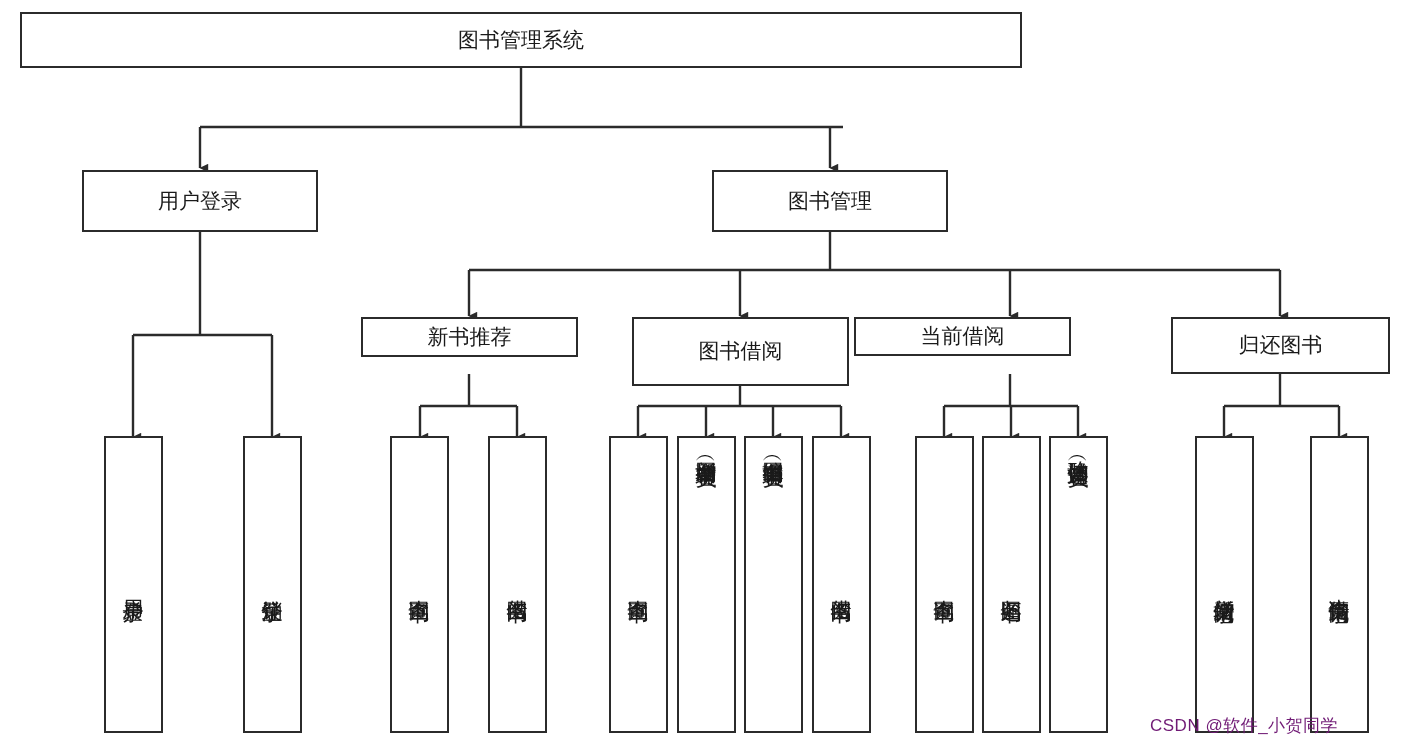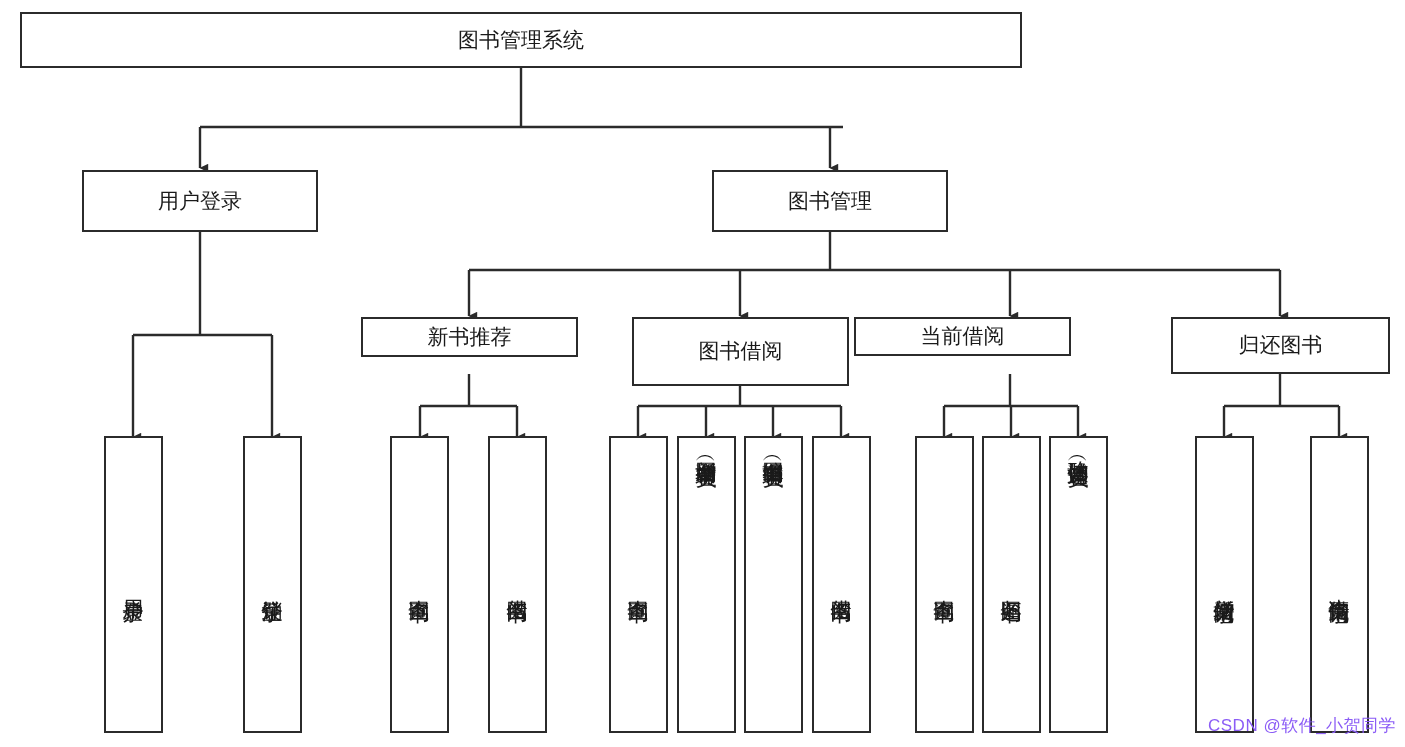--- a/index.html
+++ b/index.html
@@ -56,24 +56,24 @@
     letter-spacing: 1px;
     line-height: 1;
     white-space: nowrap;
   }
   .node.vertical.centered {
     align-items: center;
     padding-top: 0;
   }
   #watermark {
     position: absolute;
-    left: 1208px;
+    left: 1150px;
     top: 714px;
     font-size: 17px;
-    color: #8b5cf6;
+    color: #701a75;
     white-space: nowrap;
     z-index: 5;
     letter-spacing: 0.5px;
   }
 </style>
 </head>
 <body>
 
 <div id="diagram-root">
 

